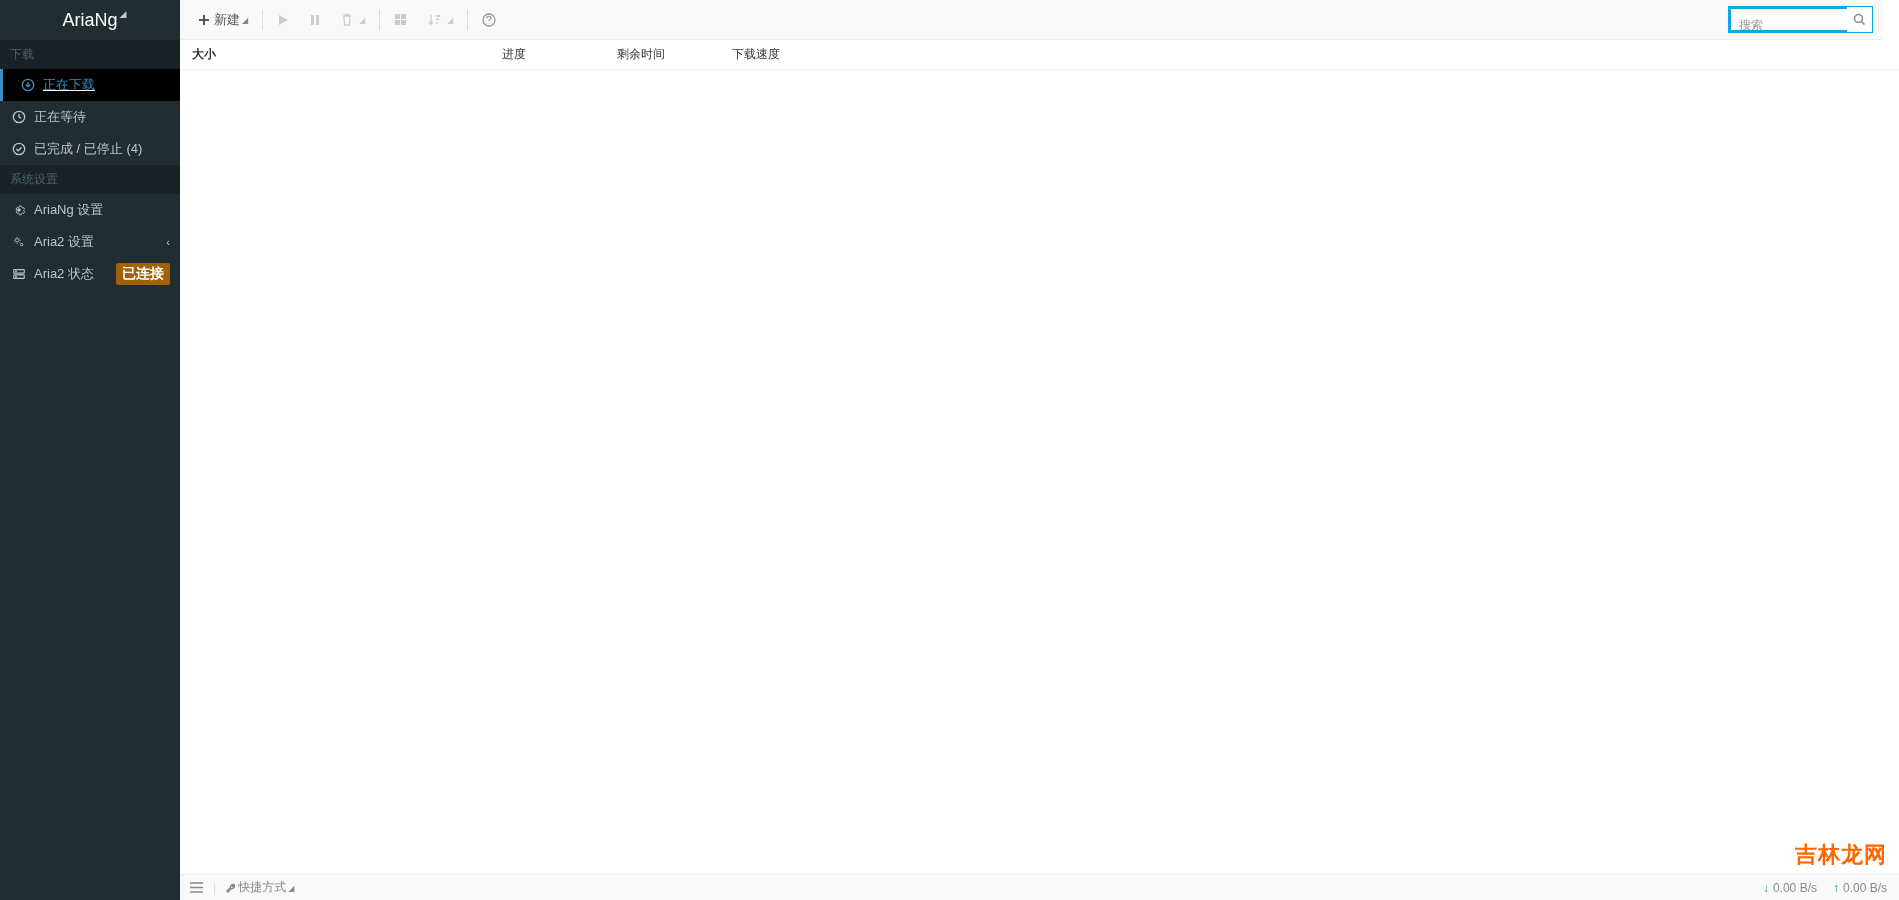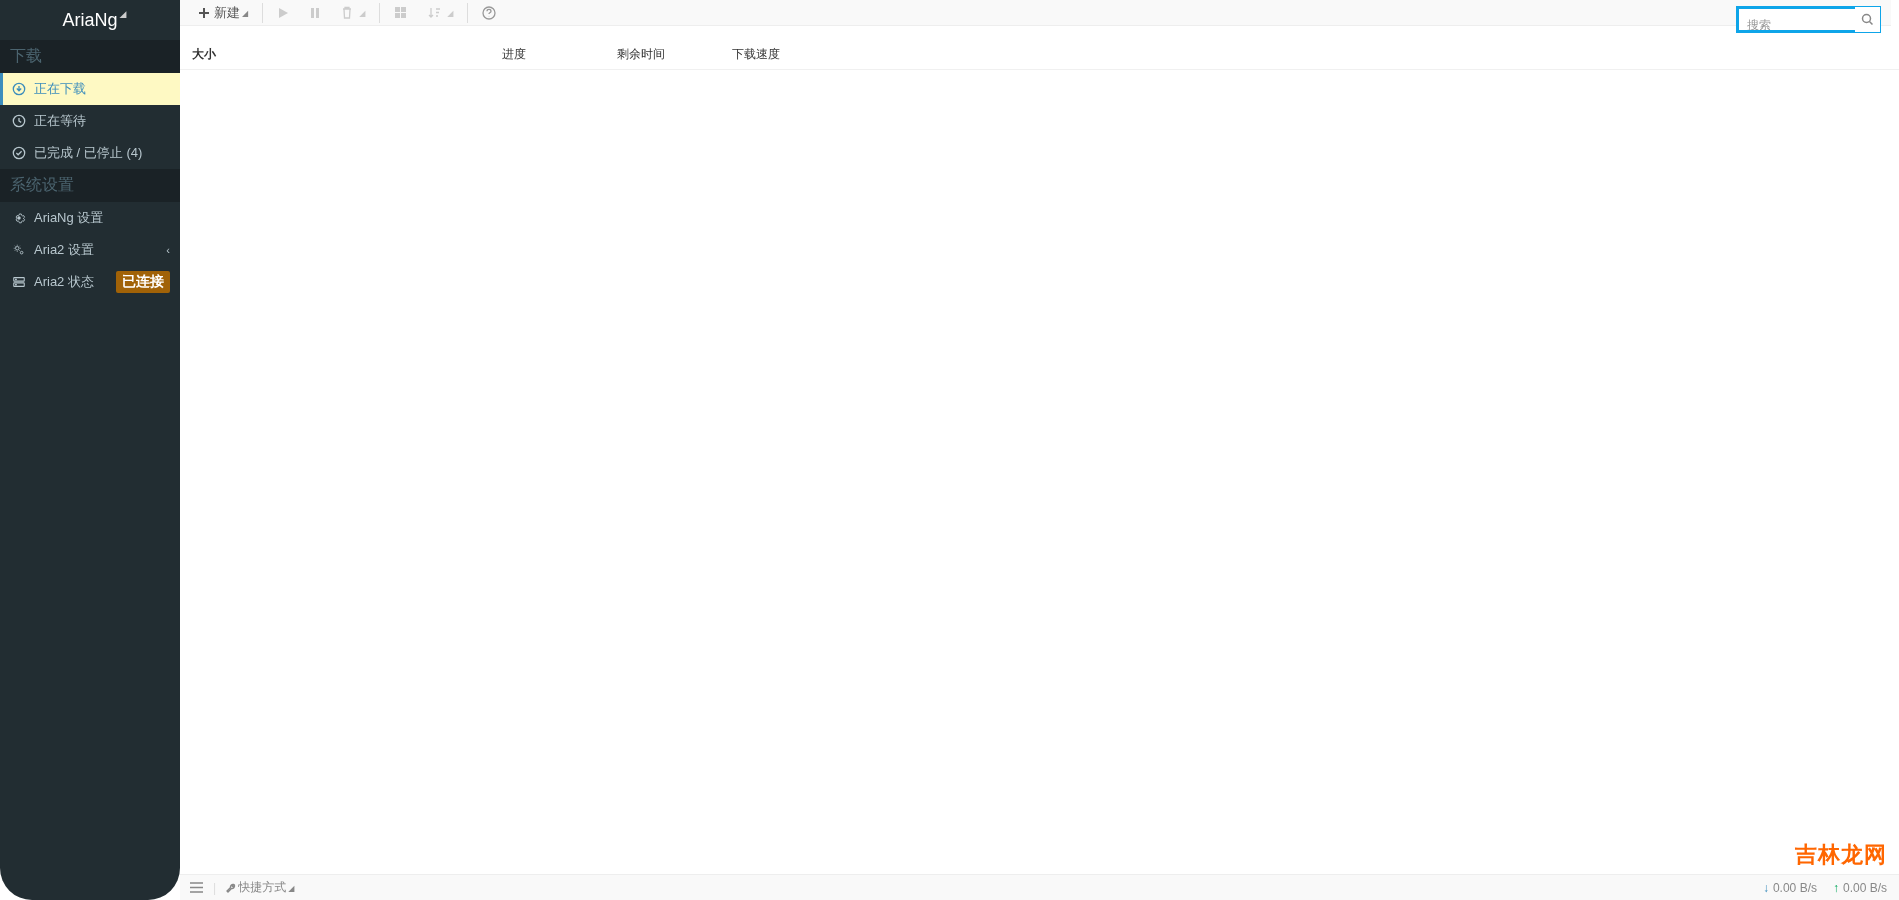--- a/index.html
+++ b/index.html
@@ -13,58 +13,58 @@
       position: relative;
     }
     
     .sidebar {
       position: absolute;
       left: 0; top: 0;
       width: 180px;
       height: 100%;
       background: #222d32;
       color: #b8c7ce;
-      border-radius: 32px;
     }
     .logo {
       height: 40px;
       line-height: 40px;
       text-align: center;
       font-size: 18px;
       color: #fff;
       background: #222d32;
       position: relative;
     }
     .logo-caret {
       position: absolute;
       font-size: 9px;
       color: #ccc;
       margin-left: 2px;
       bottom: 6px;
     }
     .sidebar-header {
       padding: 6px 10px;
       color: #4b646f;
-      font-size: 16px;
+      font-size: 12px;
       background: #1a2226;
     }
     .sidebar-item {
       display: flex;
       align-items: center;
       padding: 8px 10px;
       color: #b8c7ce;
       cursor: pointer;
       position: relative;
       height: 32px;
     }
     .sidebar-item.active {
-      background: #fef9c3;
+      background: #000000;
       color: #fff;
       border-left: 3px solid #3c8dbc;
-      padding-left: 7px;
+      padding-left: 16px;
+      text-decoration: underline;
     }
     .sidebar-item.active .sidebar-icon,
     .sidebar-item.active .sidebar-label { color: #3c8dbc; }
     .sidebar-icon {
       width: 18px;
       text-align: center;
       margin-right: 6px;
       display: inline-flex;
       align-items: center;
       justify-content: center;
@@ -79,22 +79,22 @@
       font-weight: bold;
     }
     .chevron-right {
       font-size: 11px;
       color: #b8c7ce;
     }
     
     .navbar {
       position: absolute;
       left: 180px; top: 0;
-      right: 8px;
-      height: 26px;
+      right: 16px;
+      height: 40px;
       background: #f9f9f9;
       border-bottom: 1px solid #eee;
       display: flex;
       align-items: center;
       padding: 0 10px;
     }
     .nav-btn {
       display: inline-flex;
       align-items: center;
       padding: 0 8px;

